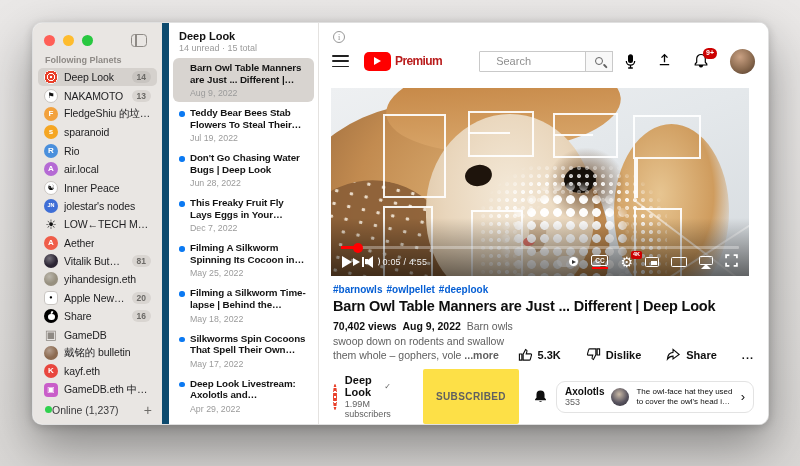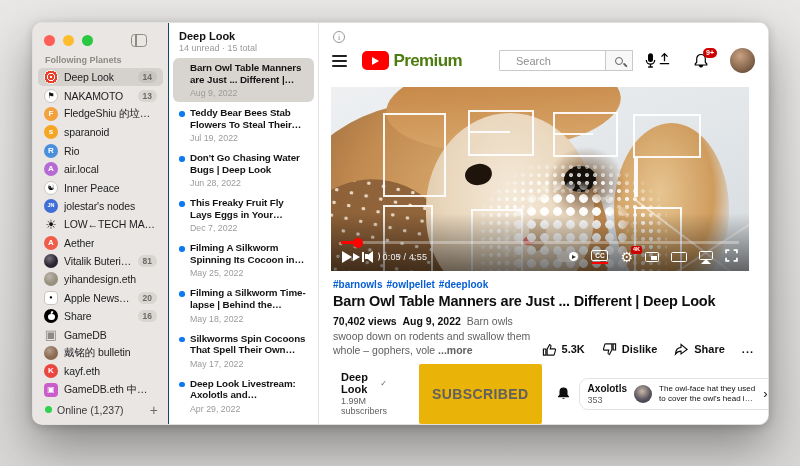--- a/index.html
+++ b/index.html
@@ -2,21 +2,21 @@
 <html><head>
 <meta charset="utf-8">
 <style>
   html,body{margin:0;padding:0}
   *{box-sizing:border-box}
   body{font-family:"Liberation Sans","DejaVu Sans",sans-serif;-webkit-font-smoothing:antialiased}
   .canvas{position:relative;width:800px;height:466px;overflow:hidden;background:linear-gradient(180deg,#eae8e7 0%,#e0dedc 60%,#d9d7d5 100%)}
   .window{position:absolute;left:32px;top:22px;width:737px;height:403px;border-radius:10px;overflow:hidden;display:flex;background:#fff;box-shadow:0 22px 50px rgba(0,0,0,.38),0 2px 10px rgba(0,0,0,.18);border:1px solid rgba(0,0,0,.12)}
 
   
-  .sidebar{width:136px;flex:0 0 136px;background:#e9e6e3;border-right:1px solid #0c4a6e;position:relative}
+  .sidebar{width:136px;flex:0 0 136px;background:#e9e6e3;border-right:7px solid #0c4a6e;position:relative}
   .traffic{display:flex;align-items:center;gap:8px;padding:10px 0 0 11px;height:24px}
   .light{width:11px;height:11px;border-radius:50%}
   .l-red{background:#ff5f57}.l-yellow{background:#febc2e}.l-green{background:#28c840}
   .sb-toggle{margin-left:30px;width:16px;height:13px;border:1.5px solid #8e8a86;border-radius:3.5px;position:relative}
   .sb-toggle::before{content:"";position:absolute;left:3px;top:0;bottom:0;width:1.5px;background:#8e8a86}
   .side-label{font-size:9px;font-weight:700;color:#8e8a86;margin:8px 0 3px 12px}
   .side-items{padding:0 5px}
   .side-item{display:flex;align-items:center;gap:6px;height:18.4px;padding:0 6px;border-radius:5px;font-size:10.5px;color:#1d1d1f;white-space:nowrap;overflow:hidden}
   .side-item.sel{background:#d5d1cd}
   .side-item .nm{overflow:hidden;text-overflow:ellipsis;letter-spacing:-.1px}
@@ -25,21 +25,21 @@
   .side-icon.sm{font-size:5.5px}
   .side-icon.plain{background:transparent;font-size:13px;font-weight:400}
   .side-icon.sq{border-radius:4px}
   .side-icon.dl{background:repeating-radial-gradient(circle at 50% 50%,#ffffff 0 .8px,#e8402a .8px 3.2px)}
   .side-icon.photo{background:radial-gradient(circle at 38% 32%,rgba(255,255,255,.35),rgba(255,255,255,0) 55%),var(--bg)}
   .side-icon.apple{position:relative}
   .side-icon.apple::before{content:"";position:absolute;left:4px;top:4.5px;width:6.5px;height:6px;background:#fff;border-radius:45% 45% 50% 50%}
   .side-icon.apple::after{content:"";position:absolute;left:6.5px;top:2px;width:2px;height:2.5px;background:#fff;border-radius:60% 0 60% 0;transform:rotate(20deg)}
   .side-count{margin-left:auto;background:#d9d5d1;color:#6c6a67;font-size:8.5px;font-weight:600;padding:1px 5px;border-radius:8px}
   .sel .side-count{background:#c8c4c0}
-  .sb-footer{position:absolute;left:0;right:0;bottom:0;height:25px;display:flex;align-items:center;gap:5px;padding:0 10px 4px 12px}
+  .sb-footer{position:absolute;left:0;right:0;bottom:0;height:25px;display:flex;align-items:center;padding:0 10px 4px 12px}
   .on-dot{width:7px;height:7px;border-radius:50%;background:#2fd14e}
   .on-label{font-size:10.5px;color:#3a3a3c}
   .add-btn{margin-left:auto;font-size:14px;color:#6e6c69;line-height:1}
 
   
   .middle{width:150px;flex:0 0 150px;background:#fff;border-right:1px solid #e4e2e0;display:flex;flex-direction:column}
   .m-head{padding:7px 10px 3px 10px}
   .m-title{font-size:11px;font-weight:700;color:#111}
   .m-sub{font-size:9px;color:#9a9a9a;margin-top:1px}
   .f-list{padding:2px 4px;overflow:hidden;flex:1}
@@ -53,21 +53,21 @@
   .content{flex:1;background:#fff;position:relative;display:flex;flex-direction:column;overflow:hidden}
   .info-row{height:22px;padding:8px 0 0 14px}
   .info-i{width:12px;height:12px;border:1px solid #979797;border-radius:50%;color:#8d8d8d;font-size:8px;display:flex;align-items:center;justify-content:center;font-family:"Liberation Serif",serif}
   .info-i::after{content:"i"}
   .yt-header{height:40px;display:flex;align-items:center;padding:0 13px;margin-top:2px}
   .burger{width:17px;display:flex;flex-direction:column;gap:3.5px}
   .burger span{height:1.7px;background:#212121;border-radius:1px}
   .yt-logo{display:flex;align-items:center;gap:4px;margin-left:15px}
   .logo-box{width:27px;height:19px;background:#ff0000;border-radius:5px;display:flex;align-items:center;justify-content:center}
   .logo-box i{width:0;height:0;border-top:4.5px solid transparent;border-bottom:4.5px solid transparent;border-left:7.5px solid #fff}
-  .logo-text{font-size:17px;font-weight:700;color:#4d7c0f;letter-spacing:-.6px}
+  .logo-text{font-size:12px;font-weight:700;color:#b91c1c;letter-spacing:-.6px}
   .search-wrap{display:flex;margin-left:37px}
   .search-input{width:107px;height:21px;border:1px solid #c9c9c9;border-radius:1px 0 0 1px;padding:0 16px;font-size:11px;color:#111;outline:none}
   .search-input::placeholder{color:#8f8f8f}
   .search-btn{width:28px;height:21px;margin-left:-1px;background:#f8f8f8;border:1px solid #c9c9c9;display:flex;align-items:center;justify-content:center}
   .mag{width:8px;height:8px;border:1.5px solid #646464;border-radius:50%;position:relative}
   .mag::after{content:"";position:absolute;left:6.5px;top:6.5px;width:4.5px;height:1.5px;background:#646464;transform:rotate(45deg);border-radius:1px}
   .mic{margin-left:11px;display:flex}
   .hd-right{margin-left:auto;display:flex;align-items:center;gap:21px}
   .bell-wrap{position:relative;display:flex}
   .n-badge{position:absolute;top:-5px;right:-8px;background:#c00;color:#fff;font-size:7px;font-weight:700;padding:1px 3px;border-radius:7px;line-height:1.2}
@@ -131,31 +131,31 @@
   .airplay{width:14px;height:9px;border:1.6px solid #fff;border-radius:1.5px;position:relative;margin-bottom:3px}
   .airplay::after{content:"";position:absolute;left:50%;bottom:-5px;transform:translateX(-50%);width:0;height:0;border-left:5px solid transparent;border-right:5px solid transparent;border-bottom:5px solid #fff}
 
   
   .hashtags{margin:8px 14px 0 14px;font-size:10px;font-weight:600;color:#065fd4;display:flex;gap:4px}
   .v-title{margin:3px 14px 0 14px;font-size:14.5px;font-weight:700;color:#0f0f0f;letter-spacing:-.2px}
   .meta-row{display:flex;margin:5px 14px 0 14px;align-items:flex-end}
   .meta-left{width:262px;font-size:10.5px;line-height:1.35;color:#606060}
   .meta-left b{color:#0f0f0f}
   .meta-left .morelbl{color:#606060;font-weight:700}
-  .actions{margin-left:auto;display:flex;align-items:center;gap:17px;margin-top:20px;color:#0f0f0f}
+  .actions{margin-left:auto;display:flex;align-items:center;gap:25px;margin-top:20px;color:#0f0f0f}
   .act{display:flex;align-items:center;gap:5px;font-size:11px;font-weight:600}
   .act svg{display:block}
   .dots3{font-size:11px;font-weight:700;letter-spacing:1px;color:#0f0f0f}
   .ch-row{display:flex;align-items:center;margin:7px 14px 0 14px;gap:8px}
   .ch-avatar{width:26px;height:26px;border-radius:50%;background:repeating-radial-gradient(circle at 50% 50%,#ffffff 0 1.2px,#e8402a 1.2px 4.5px)}
   .ch-meta{display:flex;flex-direction:column;gap:1px}
   .ch-name{font-size:11px;font-weight:700;color:#0f0f0f;display:flex;align-items:center;gap:3px}
   .vbadge{font-size:8px;color:#606060}
   .ch-subs{font-size:9px;color:#606060}
-  .sub-btn{margin-left:24px;background:#eab308;color:#606060;font-size:14px;font-weight:600;letter-spacing:.4px;padding:22px 13px;border-radius:2px;border:none}
+  .sub-btn{margin-left:24px;background:#fde047;color:#606060;font-size:10px;font-weight:600;letter-spacing:.4px;padding:22px 13px;border-radius:2px;border:none}
   .ch-bell{margin-left:6px;display:flex}
   .cmt-card{margin-left:auto;width:198px;height:32px;border:1px solid #e3e3e3;border-radius:9px;display:flex;align-items:center;gap:7px;padding:2px 8px}
   .cmt-col{display:flex;flex-direction:column;line-height:1.15}
   .cmt-label{font-size:10px;font-weight:700;color:#0f0f0f}
   .cmt-count{font-size:9px;color:#606060}
   .cmt-avatar{width:18px;height:18px;border-radius:50%;background:radial-gradient(circle at 45% 35%,#c9b9a6 0%,#5a5560 55%,#2c2a33 100%);flex:0 0 18px}
   .cmt-text{font-size:8px;color:#0f0f0f;line-height:1.25;width:100px;display:-webkit-box;-webkit-line-clamp:2;-webkit-box-orient:vertical;overflow:hidden}
   .cmt-chev{font-size:13px;color:#0f0f0f;margin-left:auto}
   .clamp2{display:-webkit-box;-webkit-line-clamp:2;-webkit-box-orient:vertical;overflow:hidden}
 </style>

